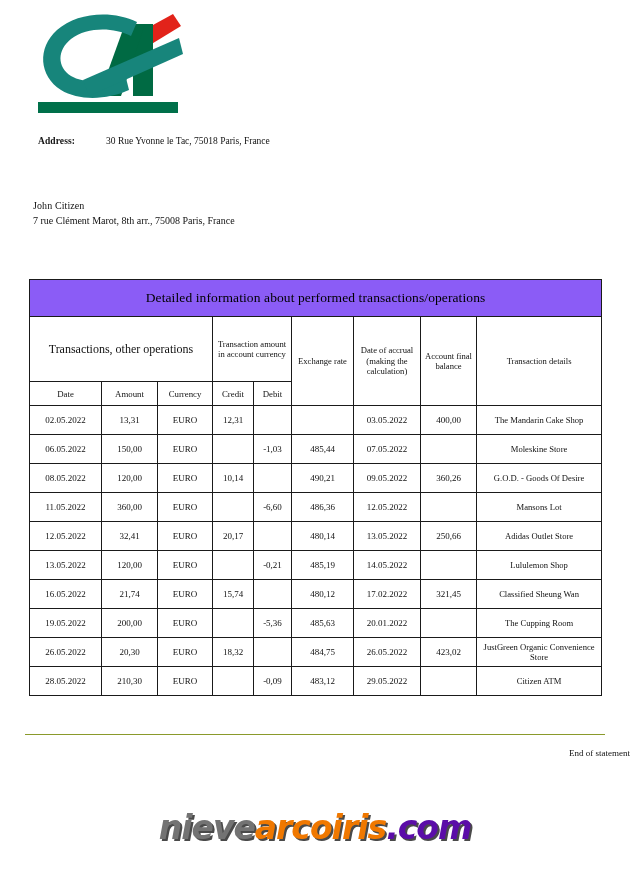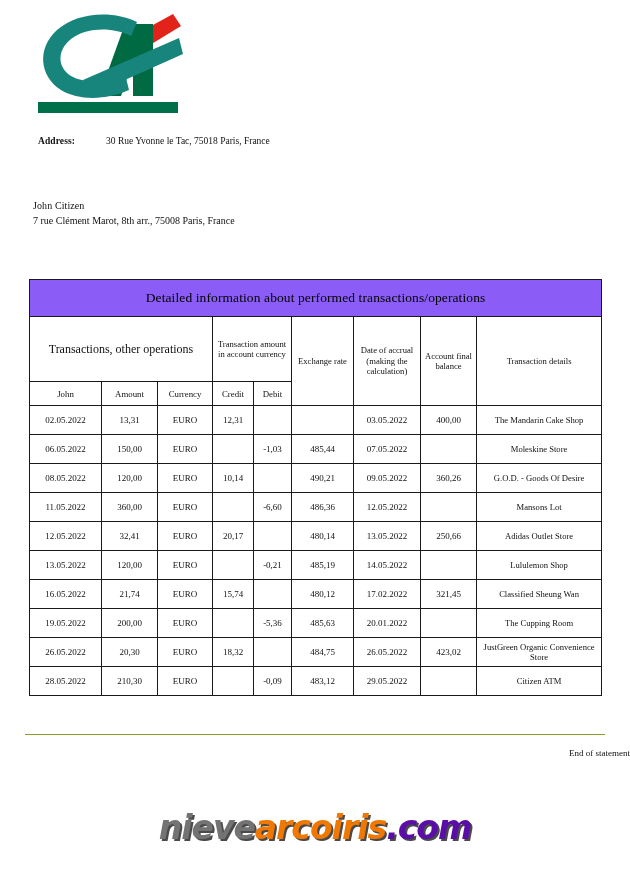--- a/index.html
+++ b/index.html
@@ -216,21 +216,21 @@
       </tr>
       <tr>
         <td class="hdr hdr-bold" colspan="3">Transactions, other operations</td>
         <td class="hdr" colspan="2">Transaction amount in account currency</td>
         <td class="hdr" rowspan="2">Exchange rate</td>
         <td class="hdr" rowspan="2">Date of accrual (making the calculation)</td>
         <td class="hdr" rowspan="2">Account final balance</td>
         <td class="hdr" rowspan="2">Transaction details</td>
       </tr>
       <tr>
-        <td class="sub-hdr">John</td>
+        <td class="sub-hdr">Date</td>
         <td class="sub-hdr sub-hdr-norm">Amount</td>
         <td class="sub-hdr sub-hdr-norm">Currency</td>
         <td class="sub-hdr sub-hdr-norm">Credit</td>
         <td class="sub-hdr sub-hdr-norm">Debit</td>
       </tr>
     </thead>
     <tbody id="tbody">
         <tr>
           <td class="c-date">02.05.2022</td>
           <td>13,31</td>

